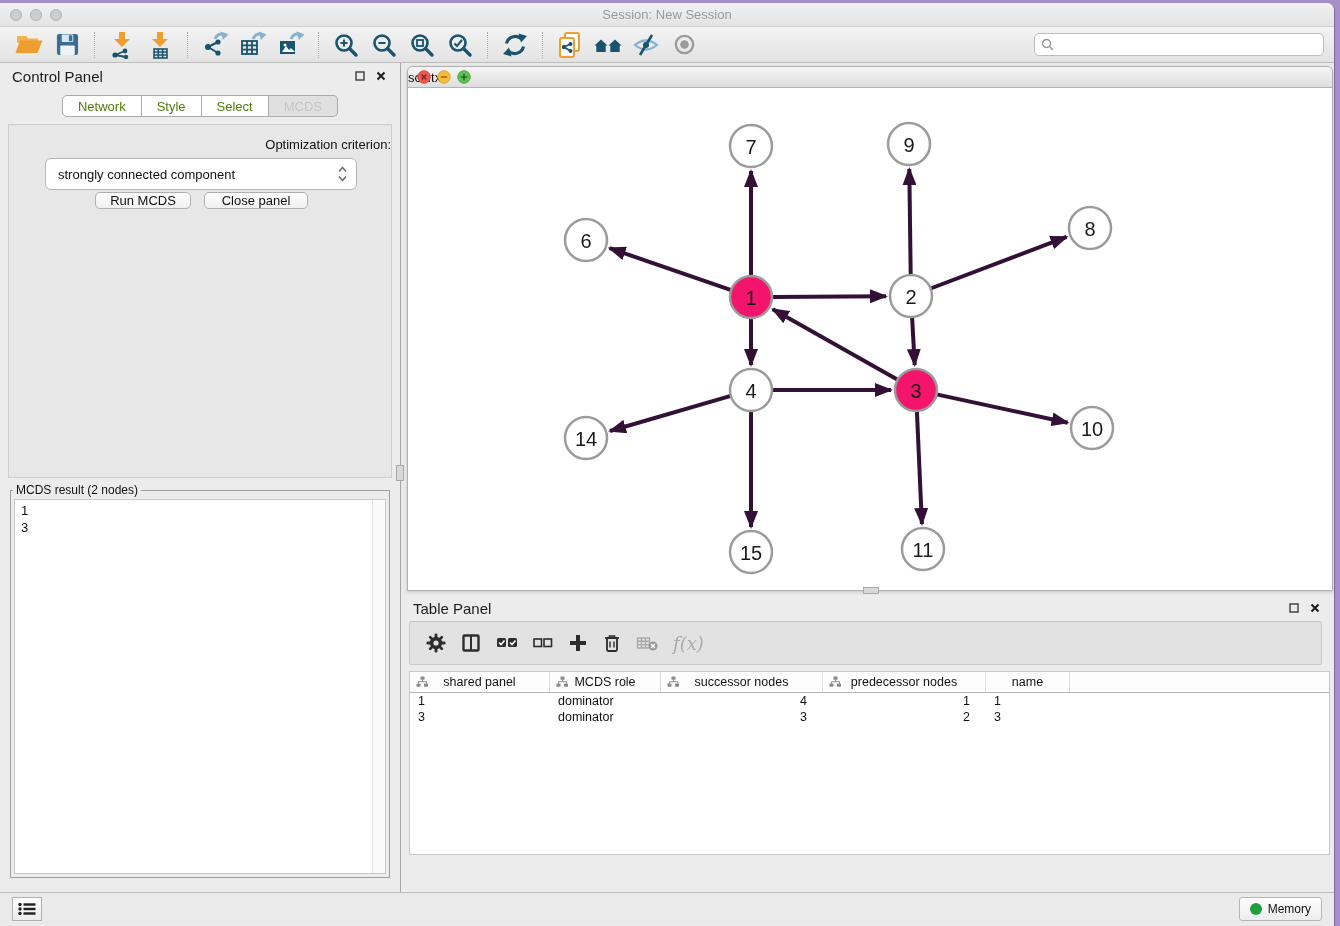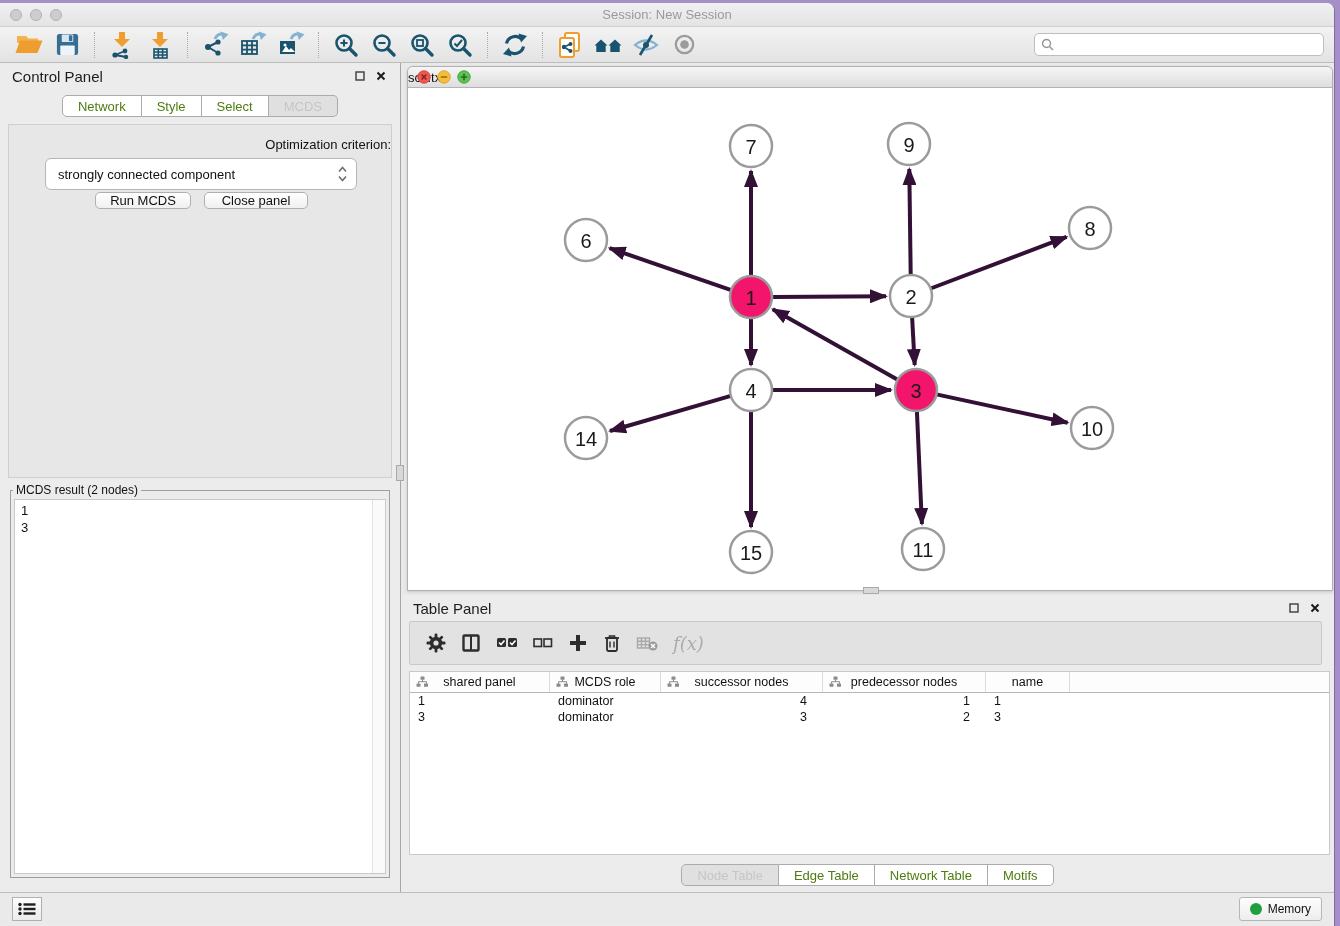--- a/index.html
+++ b/index.html
@@ -560,28 +560,20 @@
                 <div class="trow">
                   <div class="cell" style="width: 140px;">3</div>
                   <div class="cell" style="width: 111px;">dominator</div>
                   <div class="cell r" style="width: 162px;">3</div>
                   <div class="cell r" style="width: 163px;">2</div>
                   <div class="cell" style="width: 84px;">3</div>
                 </div>
               </div>
           </div>
 
-          <div class="bottom-tabs">
-            <div class="segtabs" id="bottom-tabs">
-                <div class="seg sel">Node Table</div>
-                <div class="seg">Edge Table</div>
-                <div class="seg">Network Table</div>
-                <div class="seg">Motifs</div>
-              </div>
-          </div>
         </div>
       </div>
     </div>
 
     <div class="statusbar">
       <button class="hamburger-btn">
         <svg width="18" height="14" viewBox="0 0 18 14" fill="#1f1f1f">
             <circle cx="2" cy="2.5" r="1.7"></circle>
             <rect x="5.5" y="1.3" width="12" height="2.4"></rect>
             <circle cx="2" cy="7" r="1.7"></circle>

